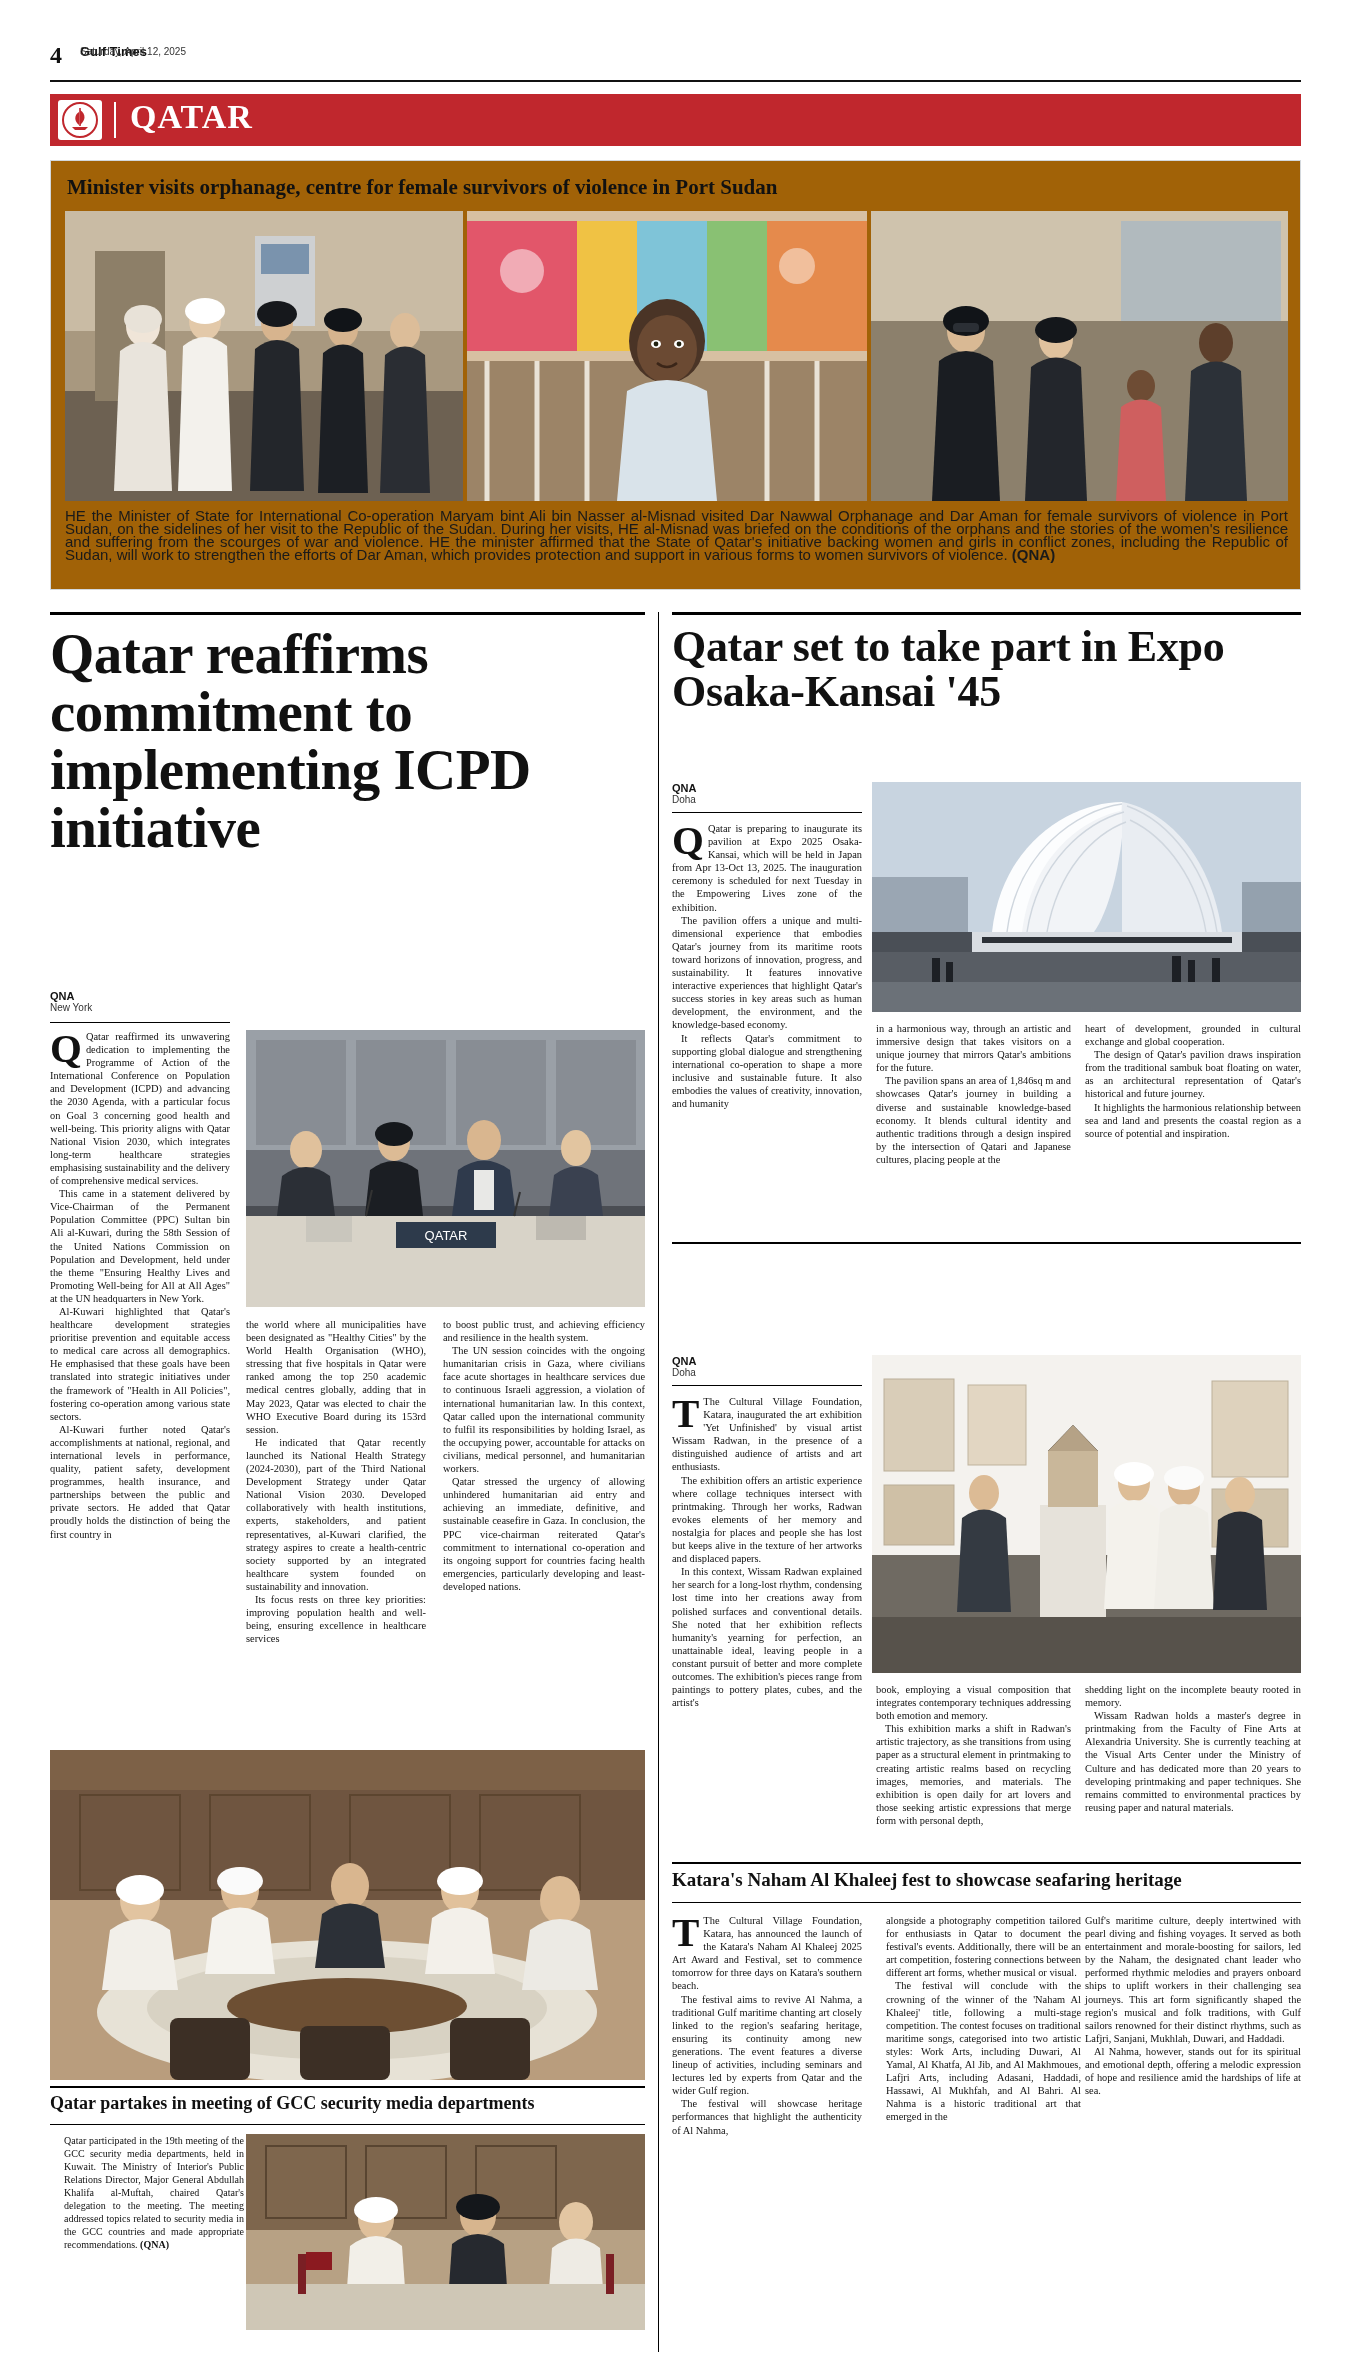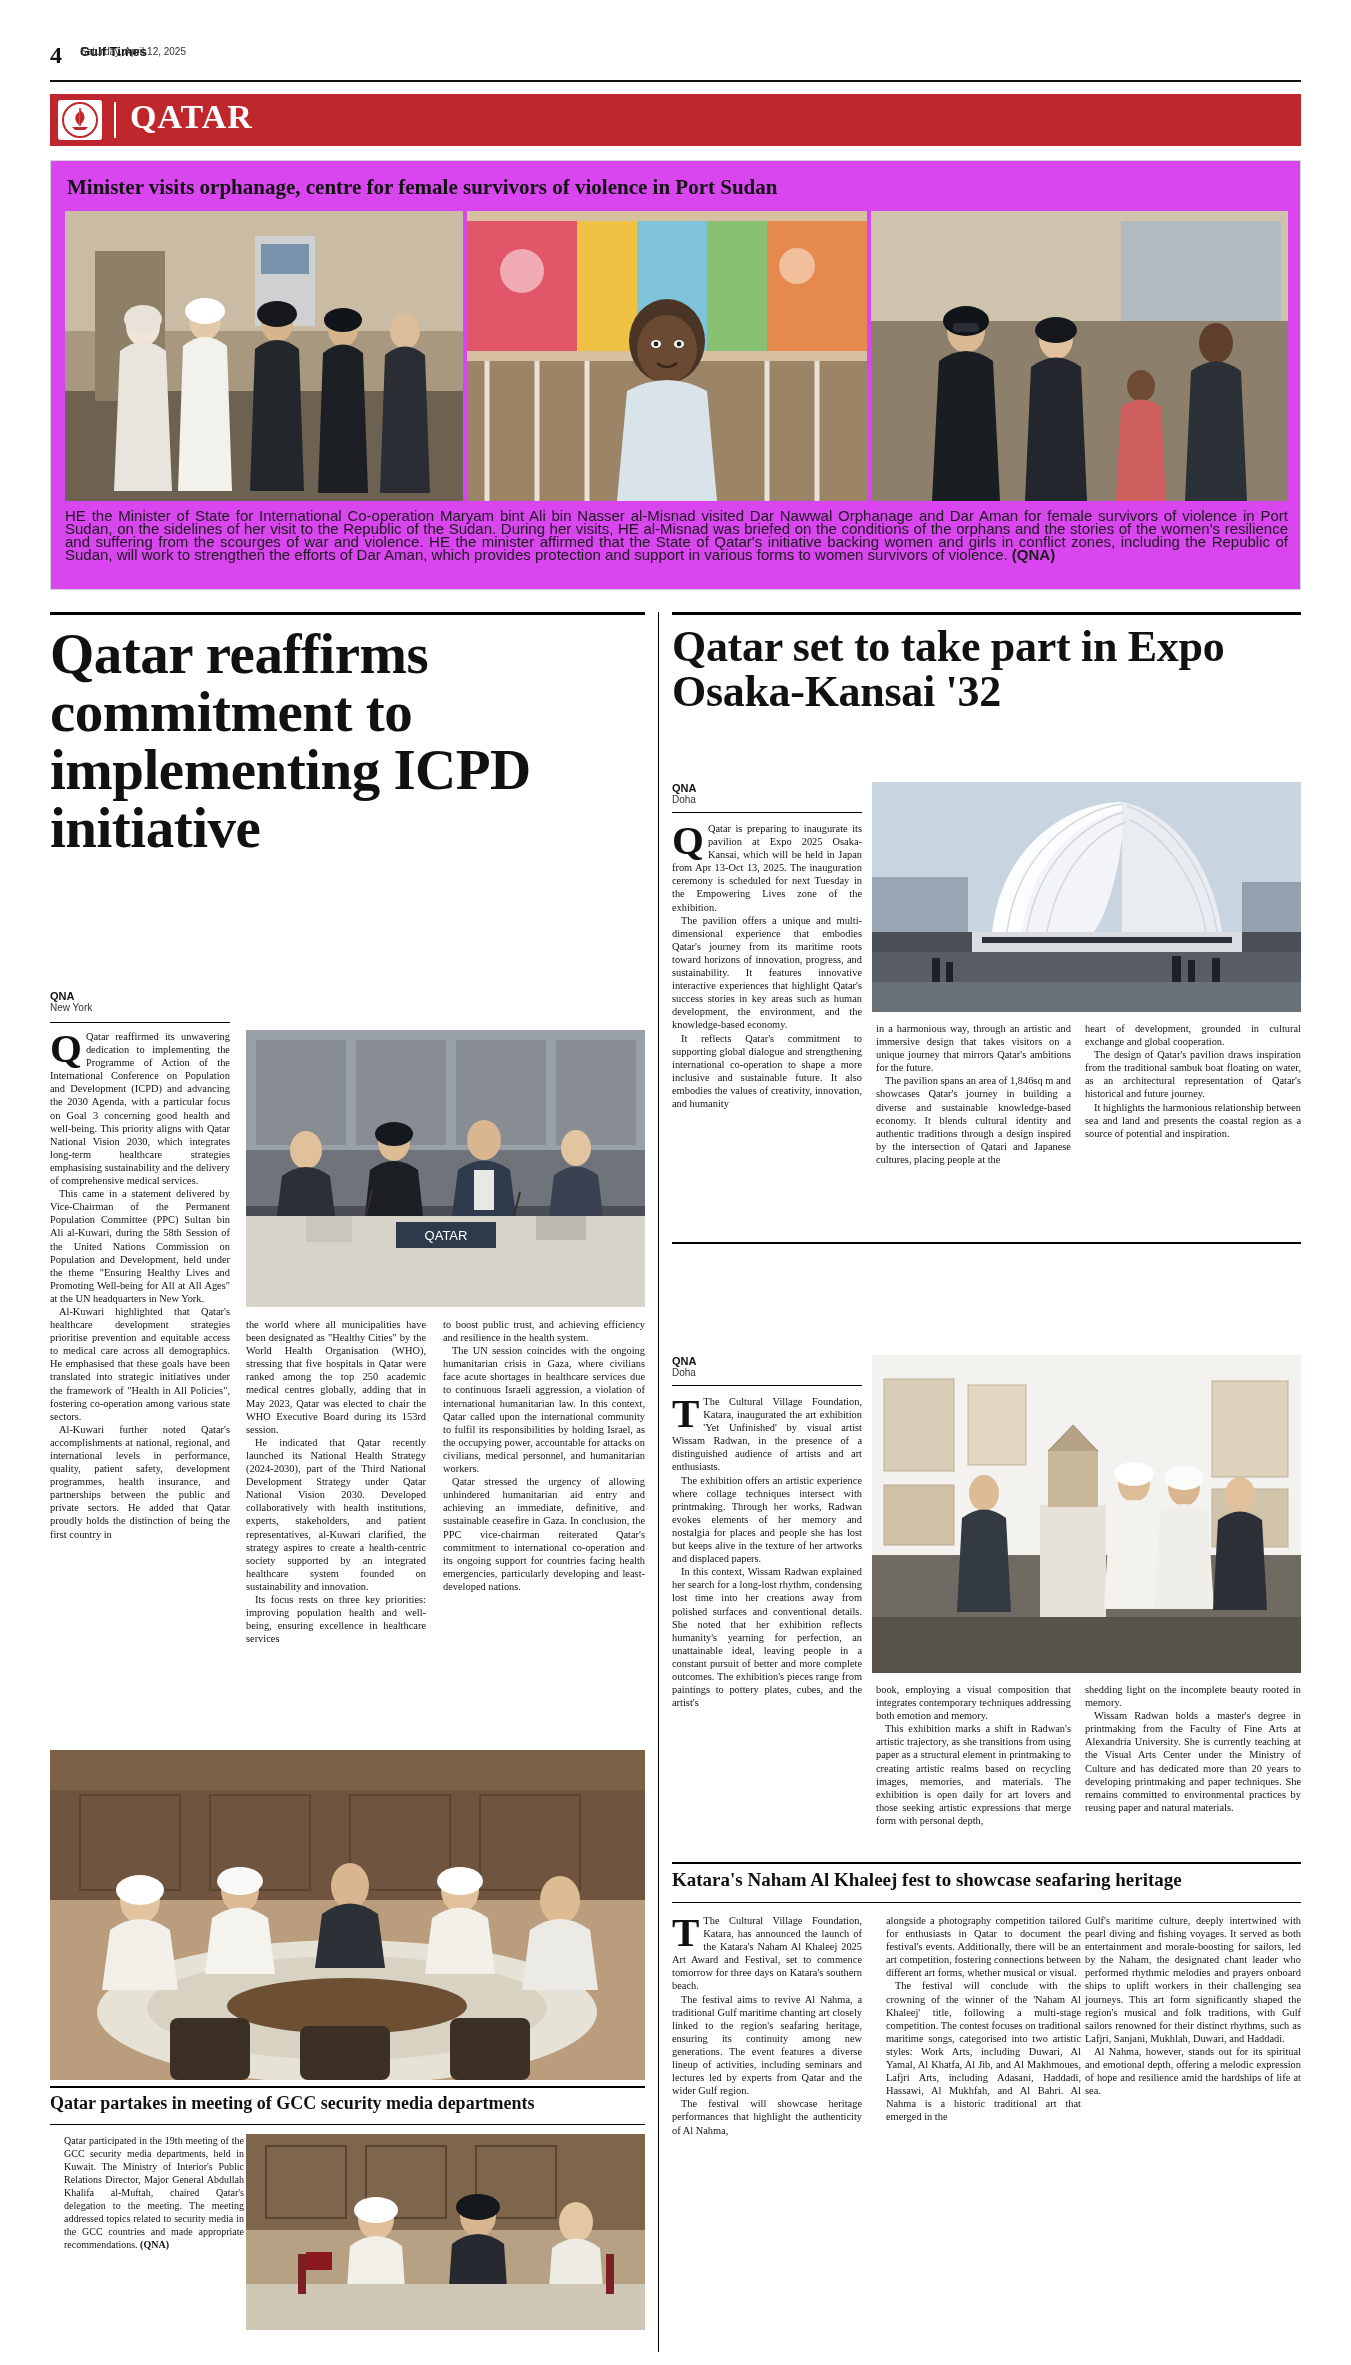--- a/index.html
+++ b/index.html
@@ -13,21 +13,21 @@
   .paper-date{position:absolute;left:30px;top:0;font-size:10px;font-family:"Liberation Sans",sans-serif;color:#333;}
 
   
   .sectionbar{position:absolute;left:50px;top:94px;width:1251px;height:52px;background:#c0272d;}
   .sec-logo{position:absolute;left:8px;top:6px;width:44px;height:40px;background:#fff;border-radius:3px;}
   .sec-logo svg{display:block;}
   .sec-divider{position:absolute;left:64px;top:8px;width:2px;height:36px;background:#fff;}
   .sec-title{position:absolute;left:80px;top:4px;color:#fff;font-size:34px;font-weight:bold;letter-spacing:1px;font-family:"Liberation Serif",serif;}
 
   
-  .photobox{position:absolute;left:50px;top:160px;width:1251px;height:430px;background:#d946ef;border:1px solid #d3d8dd;box-sizing:border-box;}
+  .photobox{position:absolute;left:50px;top:160px;width:1251px;height:430px;background:#a16207;border:1px solid #d3d8dd;box-sizing:border-box;}
   .photobox h2{margin:0;padding:14px 16px 10px 16px;font-size:21px;font-weight:bold;font-family:"Liberation Serif",serif;}
   .photorow{position:absolute;left:14px;top:50px;width:1223px;height:290px;display:flex;gap:4px;}
   .ph{position:relative;overflow:hidden;}
   .ph.a{width:398px;}
   .ph.b{width:400px;}
   .ph.c{width:417px;}
   .cap{position:absolute;left:14px;top:348px;width:1223px;font-size:15px;line-height:13px;font-family:"Liberation Sans",sans-serif;color:#1a1a1a;text-align:justify;}
   .cap b{font-weight:bold;}
 
   
@@ -347,21 +347,21 @@
       </g>
 
       <rect x="0" y="150" width="399" height="46" fill="#cfc7b6"></rect>
       <rect x="52" y="120" width="8" height="40" fill="#7a1f24"></rect>
       <rect x="60" y="118" width="26" height="18" fill="#8b1a20"></rect>
       <rect x="360" y="120" width="8" height="40" fill="#7a1f24"></rect>
     </svg>
   </div>
 
   <div style="position:absolute;left:672px;top:625px;width:629px;">
-    <div class="hd-serif" style="font-size:44px;letter-spacing:-0.3px;">Qatar set to take part in Expo Osaka-Kansai '32</div>
+    <div class="hd-serif" style="font-size:44px;letter-spacing:-0.3px;">Qatar set to take part in Expo Osaka-Kansai '45</div>
   </div>
 
   <div class="byline" style="position:absolute;left:672px;top:782px;">
     <div class="b1">QNA</div>
     <div class="b2">Doha</div>
   </div>
   <div class="thinline" style="left:672px;top:812px;width:190px;"></div>
 
   <div class="imgframe" style="left:872px;top:782px;width:429px;height:230px;">
     <svg width="429" height="230" viewBox="0 0 429 230" preserveAspectRatio="none">

